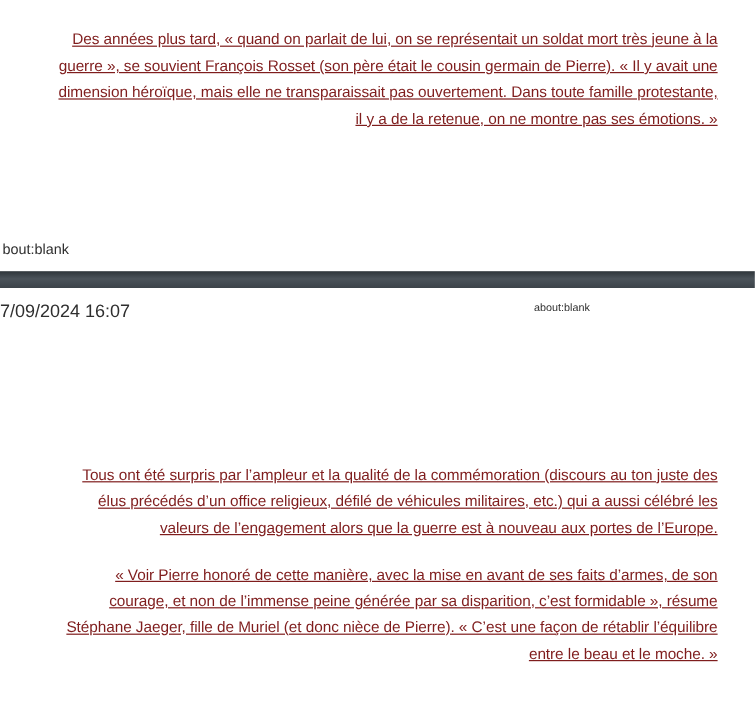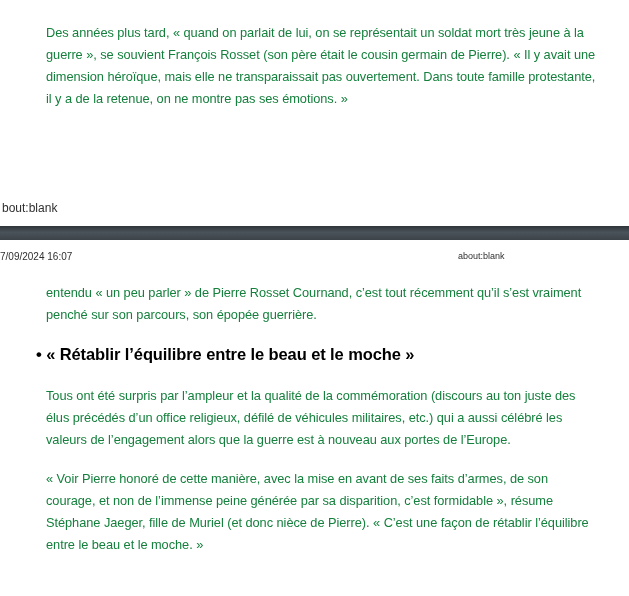--- a/index.html
+++ b/index.html
@@ -14,23 +14,24 @@
   .viewport {
     position: absolute;
     inset: 0;
   }
   .para {
     position: absolute;
     left: 46px;
     width: 552px;
     font-size: 12.8px;
     line-height: 22px;
-    color: #15803d;
+    color: #7f1d1d;
     letter-spacing: -0.05px;
-    text-align: left;
+    text-align: right;
+    text-decoration: underline;
   }
   .p1 { top: 9px; }
   .p2 { top: 110px; }
   .p3 { top: 269px; }
   .p4 { top: 372px; }
   .p5 { top: 455px; }
   .footer-url {
     position: absolute;
     left: 2px;
     top: 201px;
@@ -42,26 +43,26 @@
     left: 0;
     top: 226px;
     width: 629px;
     height: 14px;
     background: linear-gradient(180deg, #2e353a 0%, #4b535a 45%, #3c4349 100%);
   }
   .print-header-date {
     position: absolute;
     left: 0px;
     top: 251px;
-    font-size: 10px;
+    font-size: 15px;
     color: #2f2f2f;
   }
   .print-header-title {
     position: absolute;
-    left: 458px;
+    left: 445px;
     top: 251px;
     font-size: 9px;
     color: #2f2f2f;
   }
   .section-heading {
     position: absolute;
     left: 36px;
     top: 330px;
     width: 562px;
     font-size: 16.5px;
@@ -80,21 +81,19 @@
 
 
   <div class="footer-url">bout:blank</div>
 
   <div class="page-separator"></div>
 
   <div class="print-header-date">7/09/2024 16:07</div>
 
   <div class="print-header-title">about:blank</div>
 
-  <p class="para p3">entendu « un peu parler » de Pierre Rosset Cournand, c’est tout récemment qu’il s’est vraiment penché sur son parcours, son épopée guerrière.</p>
 
-  <h2 class="section-heading">• « Rétablir l’équilibre entre le beau et le moche »</h2>
 
   <p class="para p5">« Voir Pierre honoré de cette manière, avec la mise en avant de ses faits d’armes, de son courage, et non de l’immense peine générée par sa disparition, c’est formidable », résume Stéphane Jaeger, fille de Muriel (et donc nièce de Pierre). « C’est une façon de rétablir l’équilibre entre le beau et le moche. »</p>
 
   <p class="para p4">Tous ont été surpris par l’ampleur et la qualité de la commémoration (discours au ton juste des élus précédés d’un office religieux, défilé de véhicules militaires, etc.) qui a aussi célébré les valeurs de l’engagement alors que la guerre est à nouveau aux portes de l’Europe.</p>
 
 </div>
 
 </body></html>

